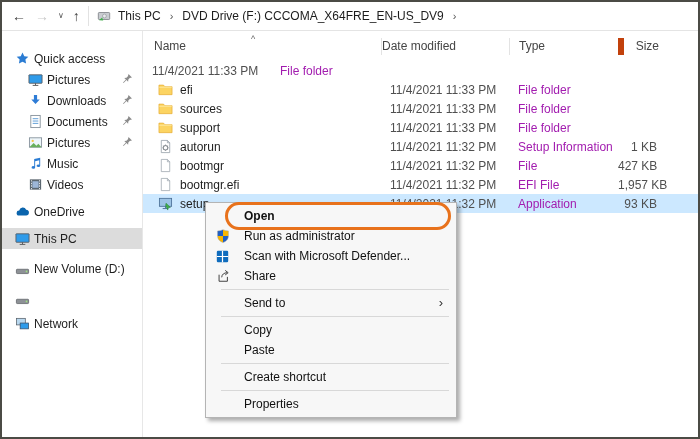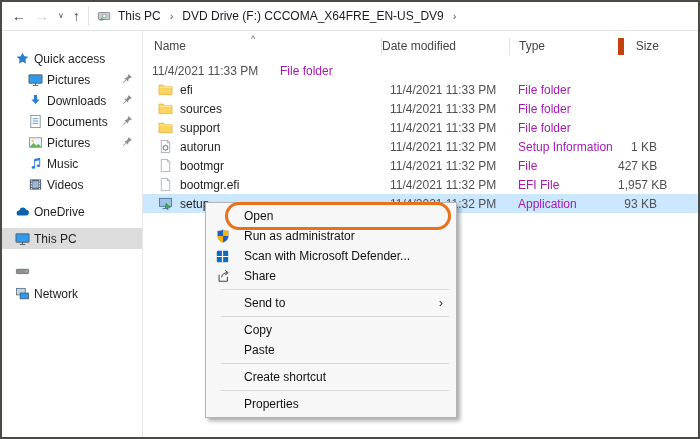--- a/index.html
+++ b/index.html
@@ -60,21 +60,21 @@
   
   .ctx {
     position:absolute; left:203px; top:200px; width:252px;
     background:#f7f7f7; border:1px solid #b4b4b4;
     box-shadow:3px 3px 4px rgba(0,0,0,0.33);
     padding:3px 0; z-index:5;
   }
   .ctx-item { height:20px; display:flex; align-items:center; position:relative; padding-left:10px; color:#111; cursor:default; }
   .ctx-gutter { width:28px; flex:none; display:flex; align-items:center; justify-content:flex-start; }
   .ctx-item .lbl { white-space:nowrap; }
-  .ctx-item.bold .lbl { font-weight:normal; }
+  .ctx-item.bold .lbl { font-weight:bold; }
   .submenu-arrow { position:absolute; right:13px; top:2px; color:#333; font-size:13px; }
   .ctx-sep { height:1px; background:#d8d8d8; margin:3px 7px 3px 15px; }
 
   .annotation {
     position:absolute; left:19px; top:-1px; width:226px; height:28px;
     border:3px solid #E8721C; border-radius:15px;
     pointer-events:none; z-index:6;
   }
 </style>
 </head>
@@ -182,20 +182,27 @@
       </div>
 
       <div class="side-item gap6 selected">
         <svg class="i" viewBox="0 0 16 16">
           <rect x="1" y="3" width="14" height="9" rx="0.5" fill="#2f9bea" stroke="#56575a" stroke-width="0.9"></rect>
           <path d="M8 12v2M5 14.3h6" stroke="#56575a" stroke-width="1"></path>
         </svg>
         <span class="lbl">This PC</span>
       </div>
 
+      <div class="side-item gap9">
+        <svg class="i" viewBox="0 0 16 16">
+          <rect x="1.5" y="8.8" width="13" height="4.6" rx="0.8" fill="#8d9196" stroke="#5d6165" stroke-width="0.8"></rect>
+          <circle cx="12.3" cy="11.1" r="0.9" fill="#9ee37d"></circle>
+        </svg>
+        <span class="lbl">New Volume (D:)</span>
+      </div>
 
       <div class="side-item gap9">
         <svg class="i" viewBox="0 0 16 16">
           <rect x="1.5" y="8.8" width="13" height="4.6" rx="0.8" fill="#8d9196" stroke="#5d6165" stroke-width="0.8"></rect>
           <circle cx="12.3" cy="11.1" r="0.9" fill="#9ee37d"></circle>
         </svg>
       </div>
 
       <div class="side-item gap4">
         <svg class="i" viewBox="0 0 16 16">

